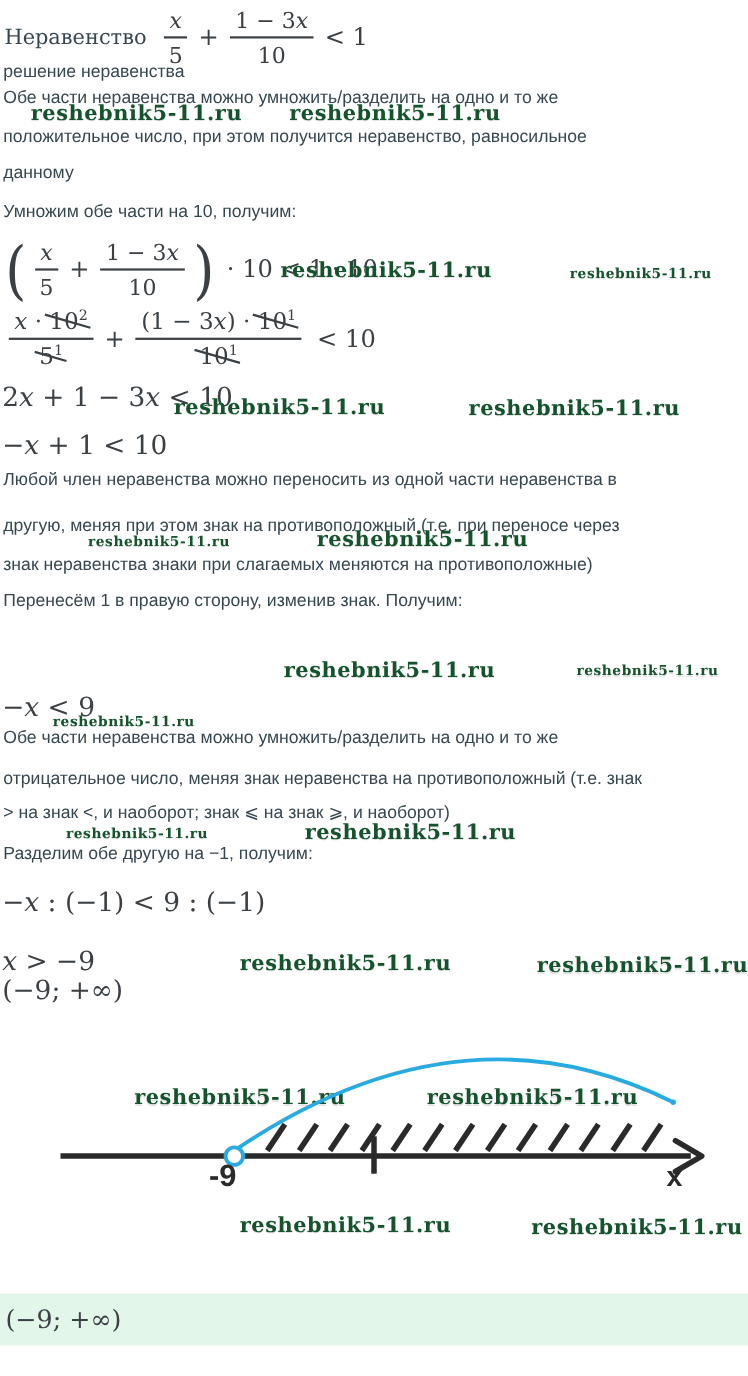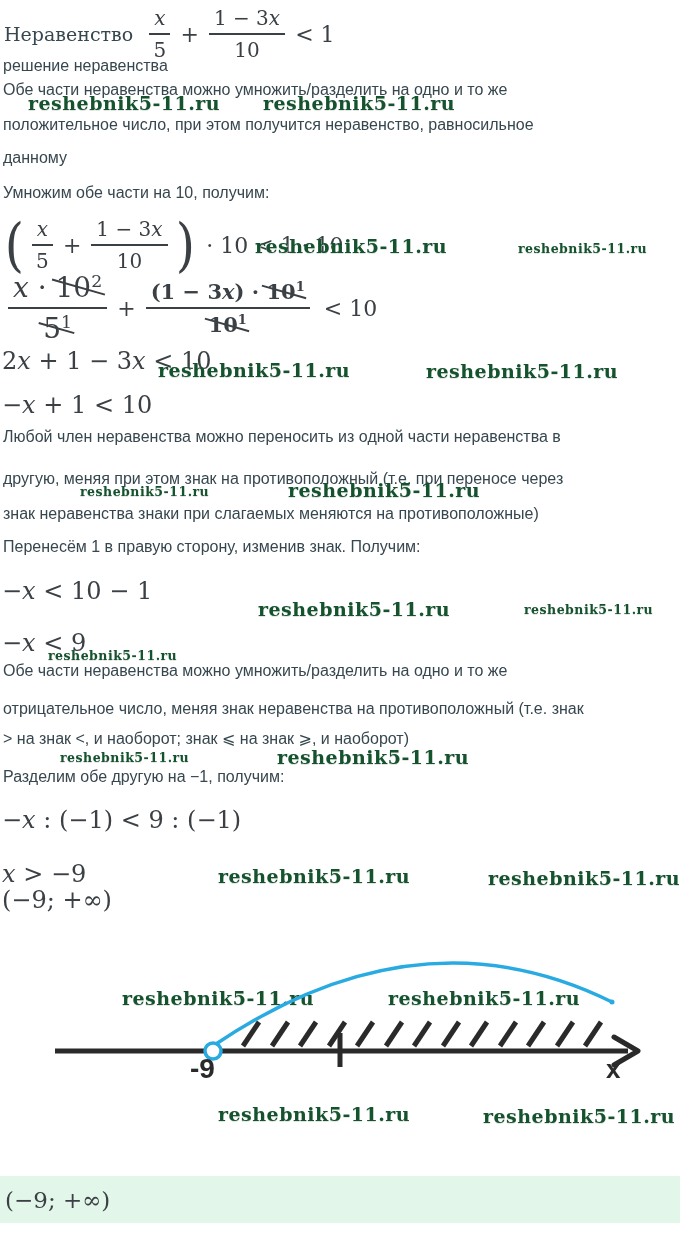--- a/index.html
+++ b/index.html
@@ -66,42 +66,41 @@
     <span class="op"><span class="tk-n">+</span></span>
     <span class="frac" style="font-size:20px;">
       <span class="fr-n"><span class="tk-n">1 − 3</span><span class="tk-v">x</span></span>
       <span class="fr-d"><span class="tk-n">10</span></span>
     </span>
     <span class="bp">)</span>
     <span class="op" style="margin-left:10px;"><span class="tk-n">· 10 &lt; 1 · 10</span></span>
   </div>
 
   <div class="abs mrow" style="left:2px;top:280px;height:56px;">
-    <span class="frac" style="font-size:28px;justify-content:flex-end;">
+    <span class="frac" style="font-size:21px;justify-content:flex-end;">
       <span class="fr-n"><span class="tk-v">x</span><span class="tk-n"> · </span><span class="tk-c"><span class="tk-n">10</span><sup class="tk-s">2</sup></span></span>
       <span class="fr-d"><span class="tk-c"><span class="tk-n">5</span><sup class="tk-s">1</sup></span></span>
     </span>
     <span class="op"><span class="tk-n">+</span></span>
-    <span class="frac" style="font-size:21px;font-weight:bold;">
+    <span class="frac" style="font-size:21px;">
       <span class="fr-n"><span class="tk-n">(1 − 3</span><span class="tk-v">x</span><span class="tk-n">) · </span><span class="tk-c"><span class="tk-n">10</span><sup class="tk-s">1</sup></span></span>
       <span class="fr-d"><span class="tk-c"><span class="tk-n">10</span><sup class="tk-s">1</sup></span></span>
     </span>
     <span class="op" style="margin-left:8px;"><span class="tk-n">&lt; 10</span></span>
   </div>
 
   <div class="abs math" style="left:2px;top:347px;"><span class="tk-n">2</span><span class="tk-v">x</span><span class="tk-n"> + 1 − 3</span><span class="tk-v">x</span><span class="tk-n"> &lt; 10</span></div>
   <div class="abs math" style="left:2px;top:391px;"><span class="tk-n">−</span><span class="tk-v">x</span><span class="tk-n"> + 1 &lt; 10</span></div>
 
   <div class="abs txt" style="left:3px;top:428px;">Любой член неравенства можно переносить из одной части неравенства в</div>
   <div class="abs txt" style="left:3px;top:470px;">другую, меняя при этом знак на противоположный (т.е. при переносе через</div>
   <div class="abs txt" style="left:3px;top:505px;">знак неравенства знаки при слагаемых меняются на противоположные)</div>
 
   <div class="abs txt" style="left:3px;top:538px;">Перенесём 1 в правую сторону, изменив знак. Получим:</div>
 
-  <div class="abs math" style="left:2px;top:577px;"><span class="tk-n">−</span><span class="tk-v">x</span><span class="tk-n"> &lt; 10 − 1</span></div>
   <div class="abs math" style="left:2px;top:629px;"><span class="tk-n">−</span><span class="tk-v">x</span><span class="tk-n"> &lt; 9</span></div>
 
   <div class="abs txt" style="left:3px;top:662px;">Обе части неравенства можно умножить/разделить на одно и то же</div>
   <div class="abs txt" style="left:3px;top:729px;">&gt; на знак &lt;, и наоборот; знак ⩽ на знак ⩾, и наоборот)</div>
   <div class="abs txt" style="left:3px;top:700px;">отрицательное число, меняя знак неравенства на противоположный (т.е. знак</div>
 
   <div class="abs txt" style="left:3px;top:768px;">Разделим обе другую на −1, получим:</div>
 
   <div class="abs math" style="left:2px;top:806px;"><span class="tk-n">−</span><span class="tk-v">x</span><span class="tk-n"> : (−1) &lt; 9 : (−1)</span></div>
   <div class="abs math" style="left:2px;top:860px;"><span class="tk-v">x</span><span class="tk-n"> &gt; −9</span></div>

